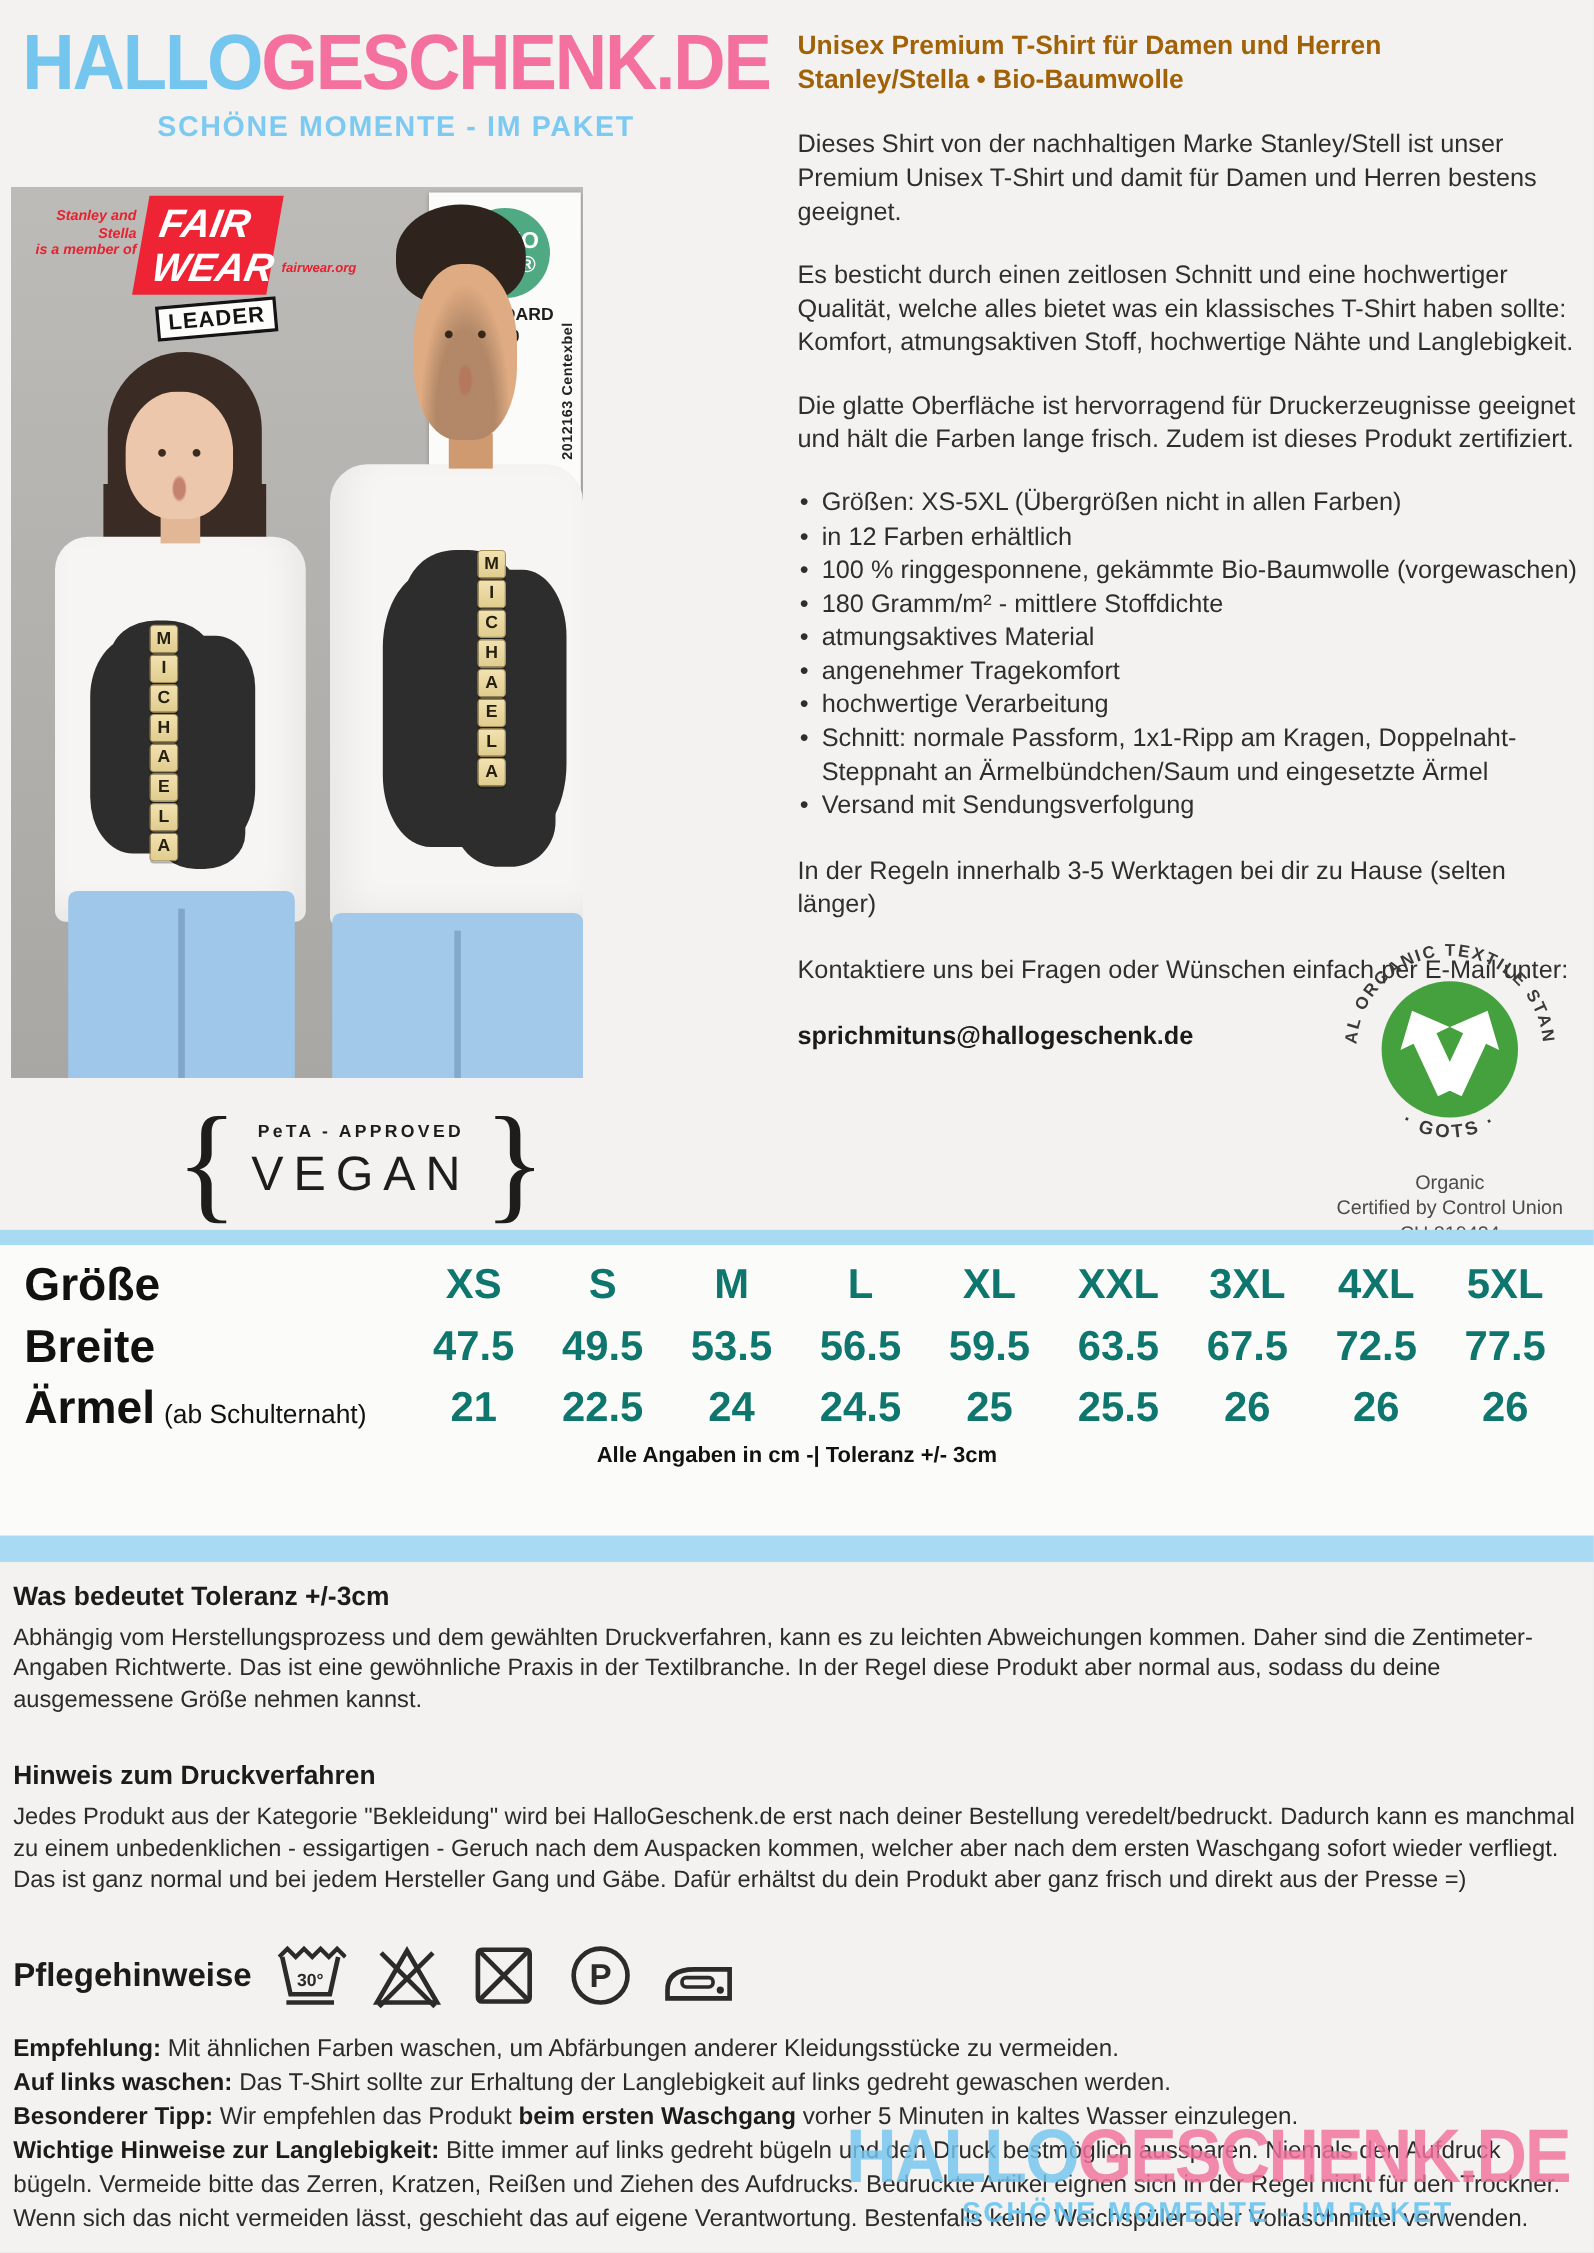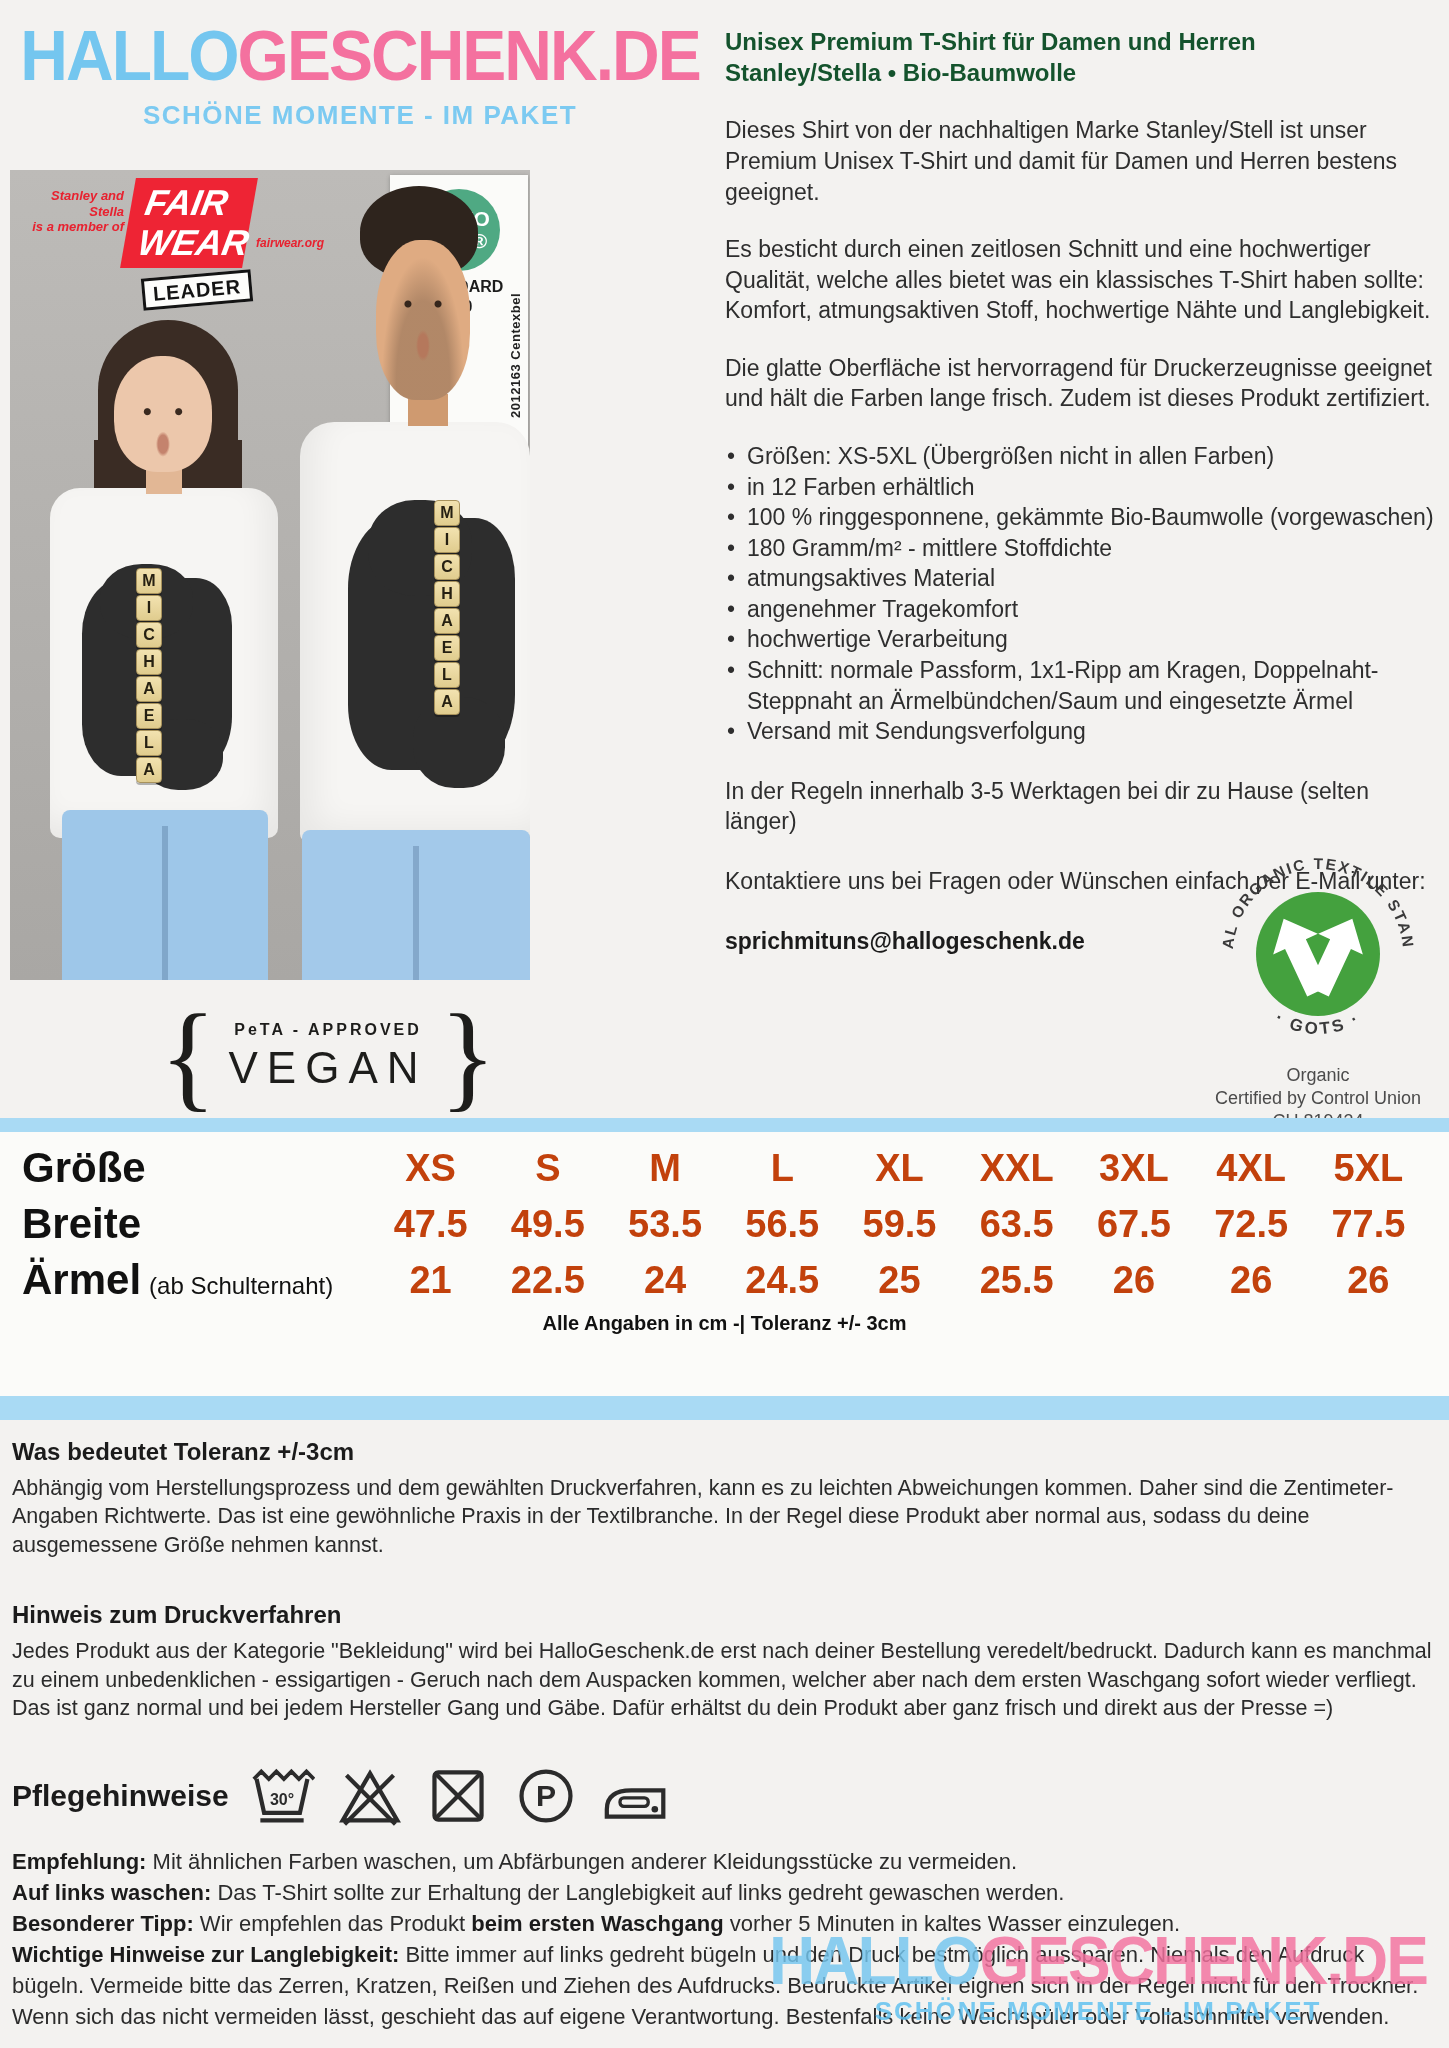--- a/index.html
+++ b/index.html
@@ -78,21 +78,21 @@
   
   .vegan{position:absolute;left:188px;top:1000px;width:280px;height:114px;display:flex;
          align-items:center;justify-content:center;color:#1d1d1b;}
   .vegan .brace{font-family:"Liberation Serif","DejaVu Serif",serif;font-size:118px;font-weight:400;line-height:.8;}
   .vegan-mid{text-align:center;margin:0 12px;}
   .vegan-top{font-size:16px;font-weight:700;letter-spacing:3px;}
   .vegan-main{font-size:44px;font-weight:400;letter-spacing:9px;margin-top:4px;}
 
   
   .rightcol{position:absolute;left:725px;top:26px;width:714px;font-size:23px;line-height:1.33;color:#2e2e2e;}
-  .rc-title{font-size:24px;font-weight:700;line-height:1.3;color:#14532d;}
+  .rc-title{font-size:24px;font-weight:700;line-height:1.3;color:#a16207;}
   .rc-p{margin-top:27px;}
   .rc-bullets{margin:27px 0 0;padding:0;list-style:none;}
   .rc-bullets li{position:relative;padding-left:22px;}
   .rc-bullets li::before{content:"•";position:absolute;left:2px;}
   .rc-delivery,.rc-contact{margin-top:29px;}
   .rc-email{margin-top:29px;font-weight:700;color:#1b1b1b;}
 
   
   .gots{position:absolute;left:1192px;top:846px;width:252px;text-align:center;}
   .gots svg{display:block;margin:0 auto;}
@@ -100,21 +100,21 @@
 
   
   .bar{position:absolute;left:0;width:1449px;background:#a9daf4;}
   .bar1{top:1118px;height:14px;}
   .bar2{top:1396px;height:24px;}
   .table-strip{position:absolute;left:0;top:1132px;width:1449px;height:264px;background:#fbfbf9;}
   .size-table{position:absolute;left:22px;top:1140px;width:1405px;}
   .st-row{display:flex;align-items:center;height:56px;}
   .st-label{width:350px;font-size:42px;font-weight:700;color:#111;white-space:nowrap;}
   .st-suffix{font-size:24px;font-weight:400;margin-left:8px;}
-  .st-val{flex:1;text-align:center;font-size:38px;font-weight:700;color:#c2410c;}
+  .st-val{flex:1;text-align:center;font-size:38px;font-weight:700;color:#0f766e;}
   .st-note{margin-top:4px;text-align:center;font-size:20px;font-weight:700;color:#111;}
 
   
   .sections{position:absolute;left:12px;top:1438px;width:1427px;}
   .sec-h{font-size:24px;font-weight:700;color:#1b1b1b;margin:0 0 8px;}
   .sec-p{font-size:21.5px;line-height:1.32;margin:0 0 42px;}
   .pflege-row{display:flex;align-items:center;gap:20px;margin:4px 0 18px;}
   .pflege-title{font-size:30px;font-weight:700;color:#1b1b1b;}
   .care-icons{display:flex;align-items:center;gap:22px;}
   .care-icons svg{display:block;}

